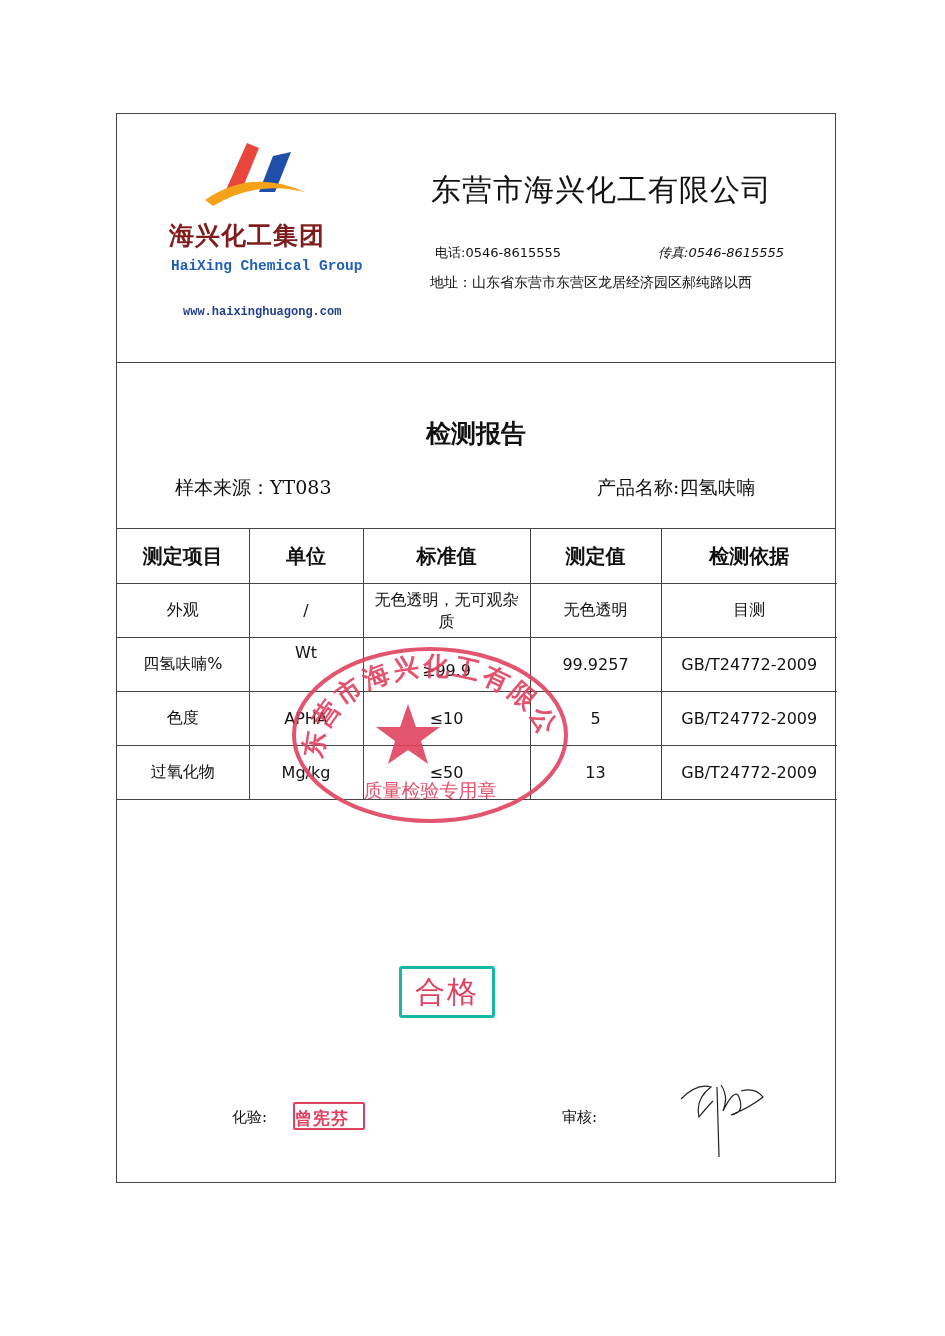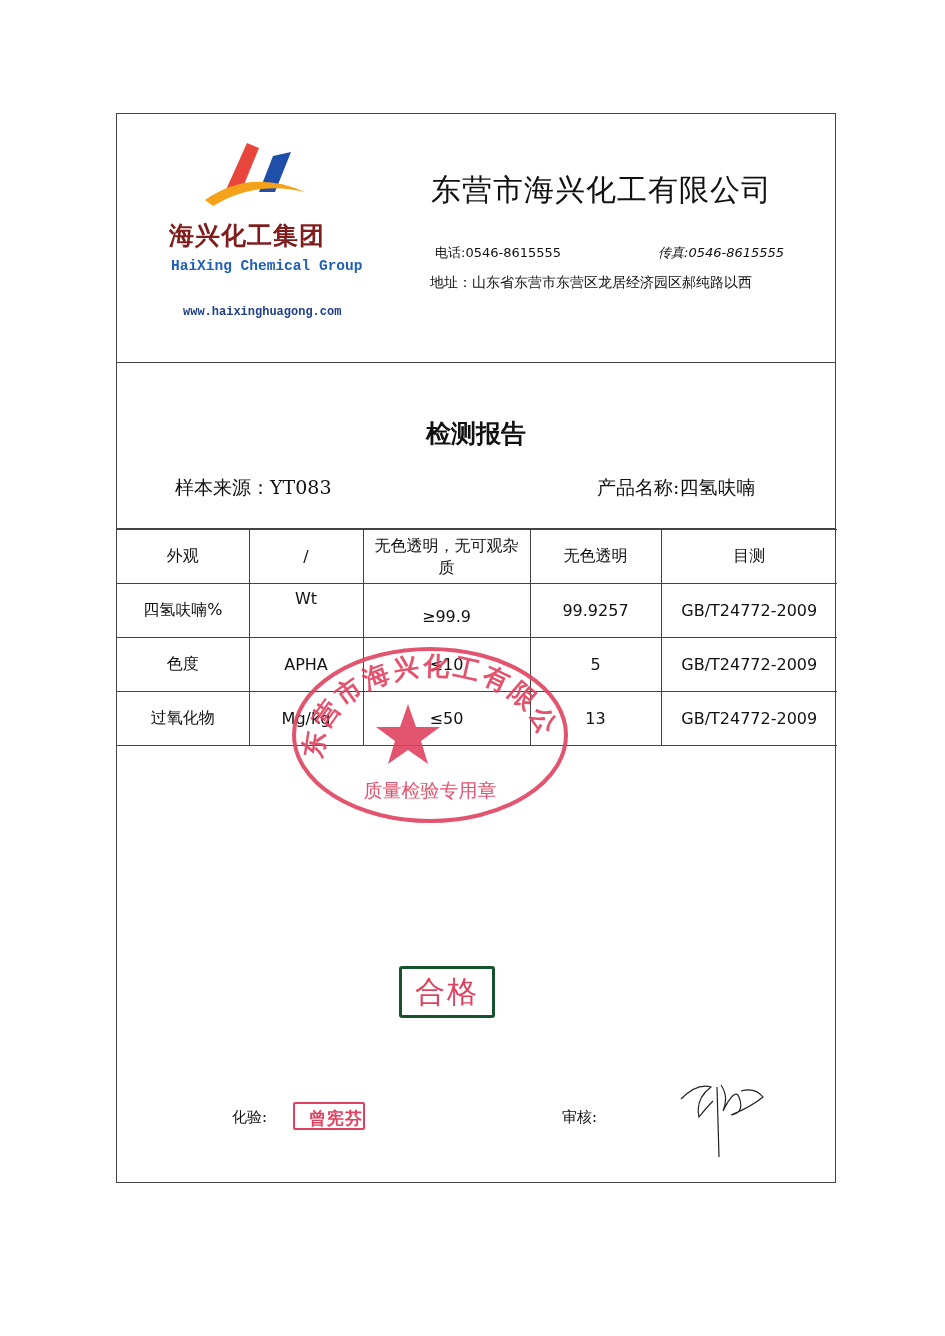--- a/index.html
+++ b/index.html
@@ -25,22 +25,22 @@
   table.grid tr td:last-child, table.grid tr th:last-child { border-right:none; }
   table.grid th { font-size:20px; font-weight:bold; height:54px; }
   table.grid td { height:53px; font-family:"DejaVu Sans", sans-serif; }
   .cell-top { display:block; position:relative; top:-12px; }
   .cell-low { display:block; position:relative; top:6px; }
   .concl td { height:160px; border-bottom:1.5px solid #444; }
   .concl-label { font-size:17px; line-height:26px; }
   .footer { position:absolute; left:0; top:960px; width:100%; height:110px; }
   .lab { position:absolute; left:115px; top:34px; font-size:15px; font-family:"DejaVu Serif", serif; }
   .rev { position:absolute; left:445px; top:34px; font-size:15px; font-family:"DejaVu Serif", serif; }
-  .name-stamp { position:absolute; left:176px; top:28px; width:72px; height:28px; border:2.5px solid #e0415f; border-radius:2px; color:#e0415f; font-weight:bold; font-size:17px; text-align:right; line-height:28px; box-sizing:border-box; letter-spacing:1px; }
-  .pass-stamp { position:absolute; left:282px; top:852px; width:96px; height:52px; border:3px solid #14532d; border-radius:3px; color:#e0415f; font-size:30px; text-align:center; line-height:46px; box-sizing:border-box; letter-spacing:2px; }
+  .name-stamp { position:absolute; left:176px; top:28px; width:72px; height:28px; border:2.5px solid #e0415f; border-radius:2px; color:#e0415f; font-weight:bold; font-size:17px; text-align:left; line-height:28px; box-sizing:border-box; letter-spacing:1px; }
+  .pass-stamp { position:absolute; left:282px; top:852px; width:96px; height:52px; border:3px solid #14b8a6; border-radius:3px; color:#e0415f; font-size:30px; text-align:center; line-height:46px; box-sizing:border-box; letter-spacing:2px; }
   .seal { position:absolute; left:168px; top:525px; width:290px; height:190px; pointer-events:none; }
   .signature { position:absolute; left:560px; top:963px; width:100px; height:80px; }
 </style>
 </head>
 <body>
 
 <div class="page">
 
   <div class="hdr">
     <svg class="logo" viewBox="0 0 190 170">
@@ -66,20 +66,27 @@
 
   <table class="grid">
     <colgroup>
       <col style="width:132px">
         <col style="width:114px">
         <col style="width:167px">
         <col style="width:131px">
         <col style="width:176px">
     </colgroup>
     <tbody>
+        <tr>
+      <th>测定项目</th>
+      <th>单位</th>
+      <th>标准值</th>
+      <th>测定值</th>
+      <th>检测依据</th>
+    </tr>
     <tr>
       <td>外观</td>
       <td>/</td>
       <td style="padding:0 8px;line-height:22px;"><span>无色透明，无可观杂质</span></td>
       <td>无色透明</td>
       <td>目测</td>
     </tr>
     <tr>
       <td>四氢呋喃%</td>
       <td>

